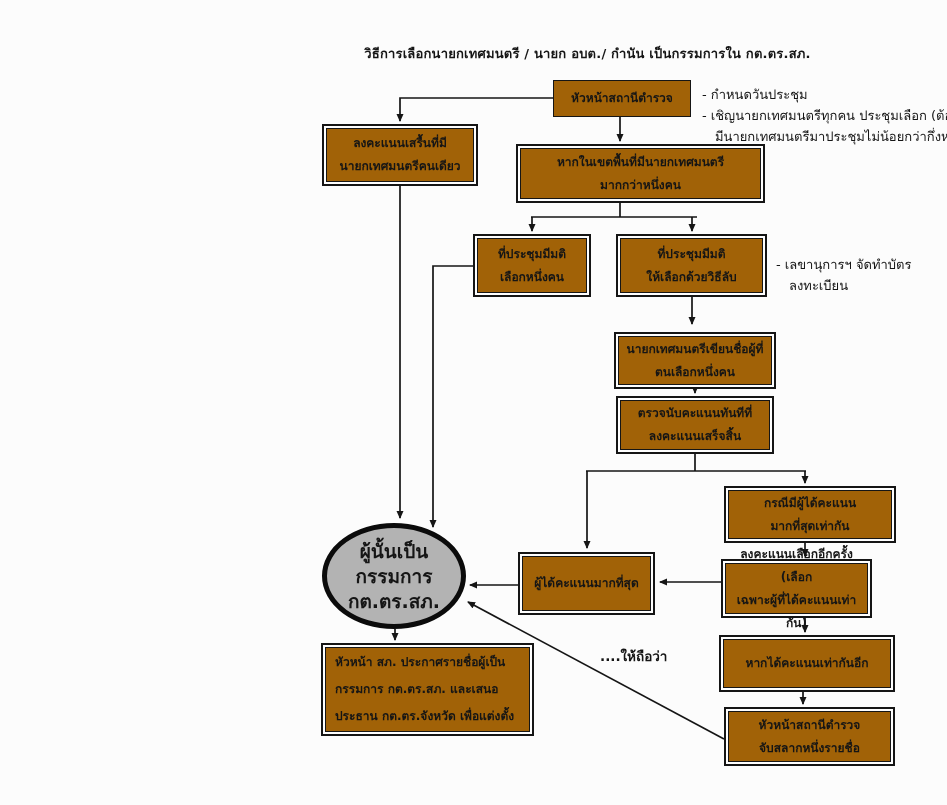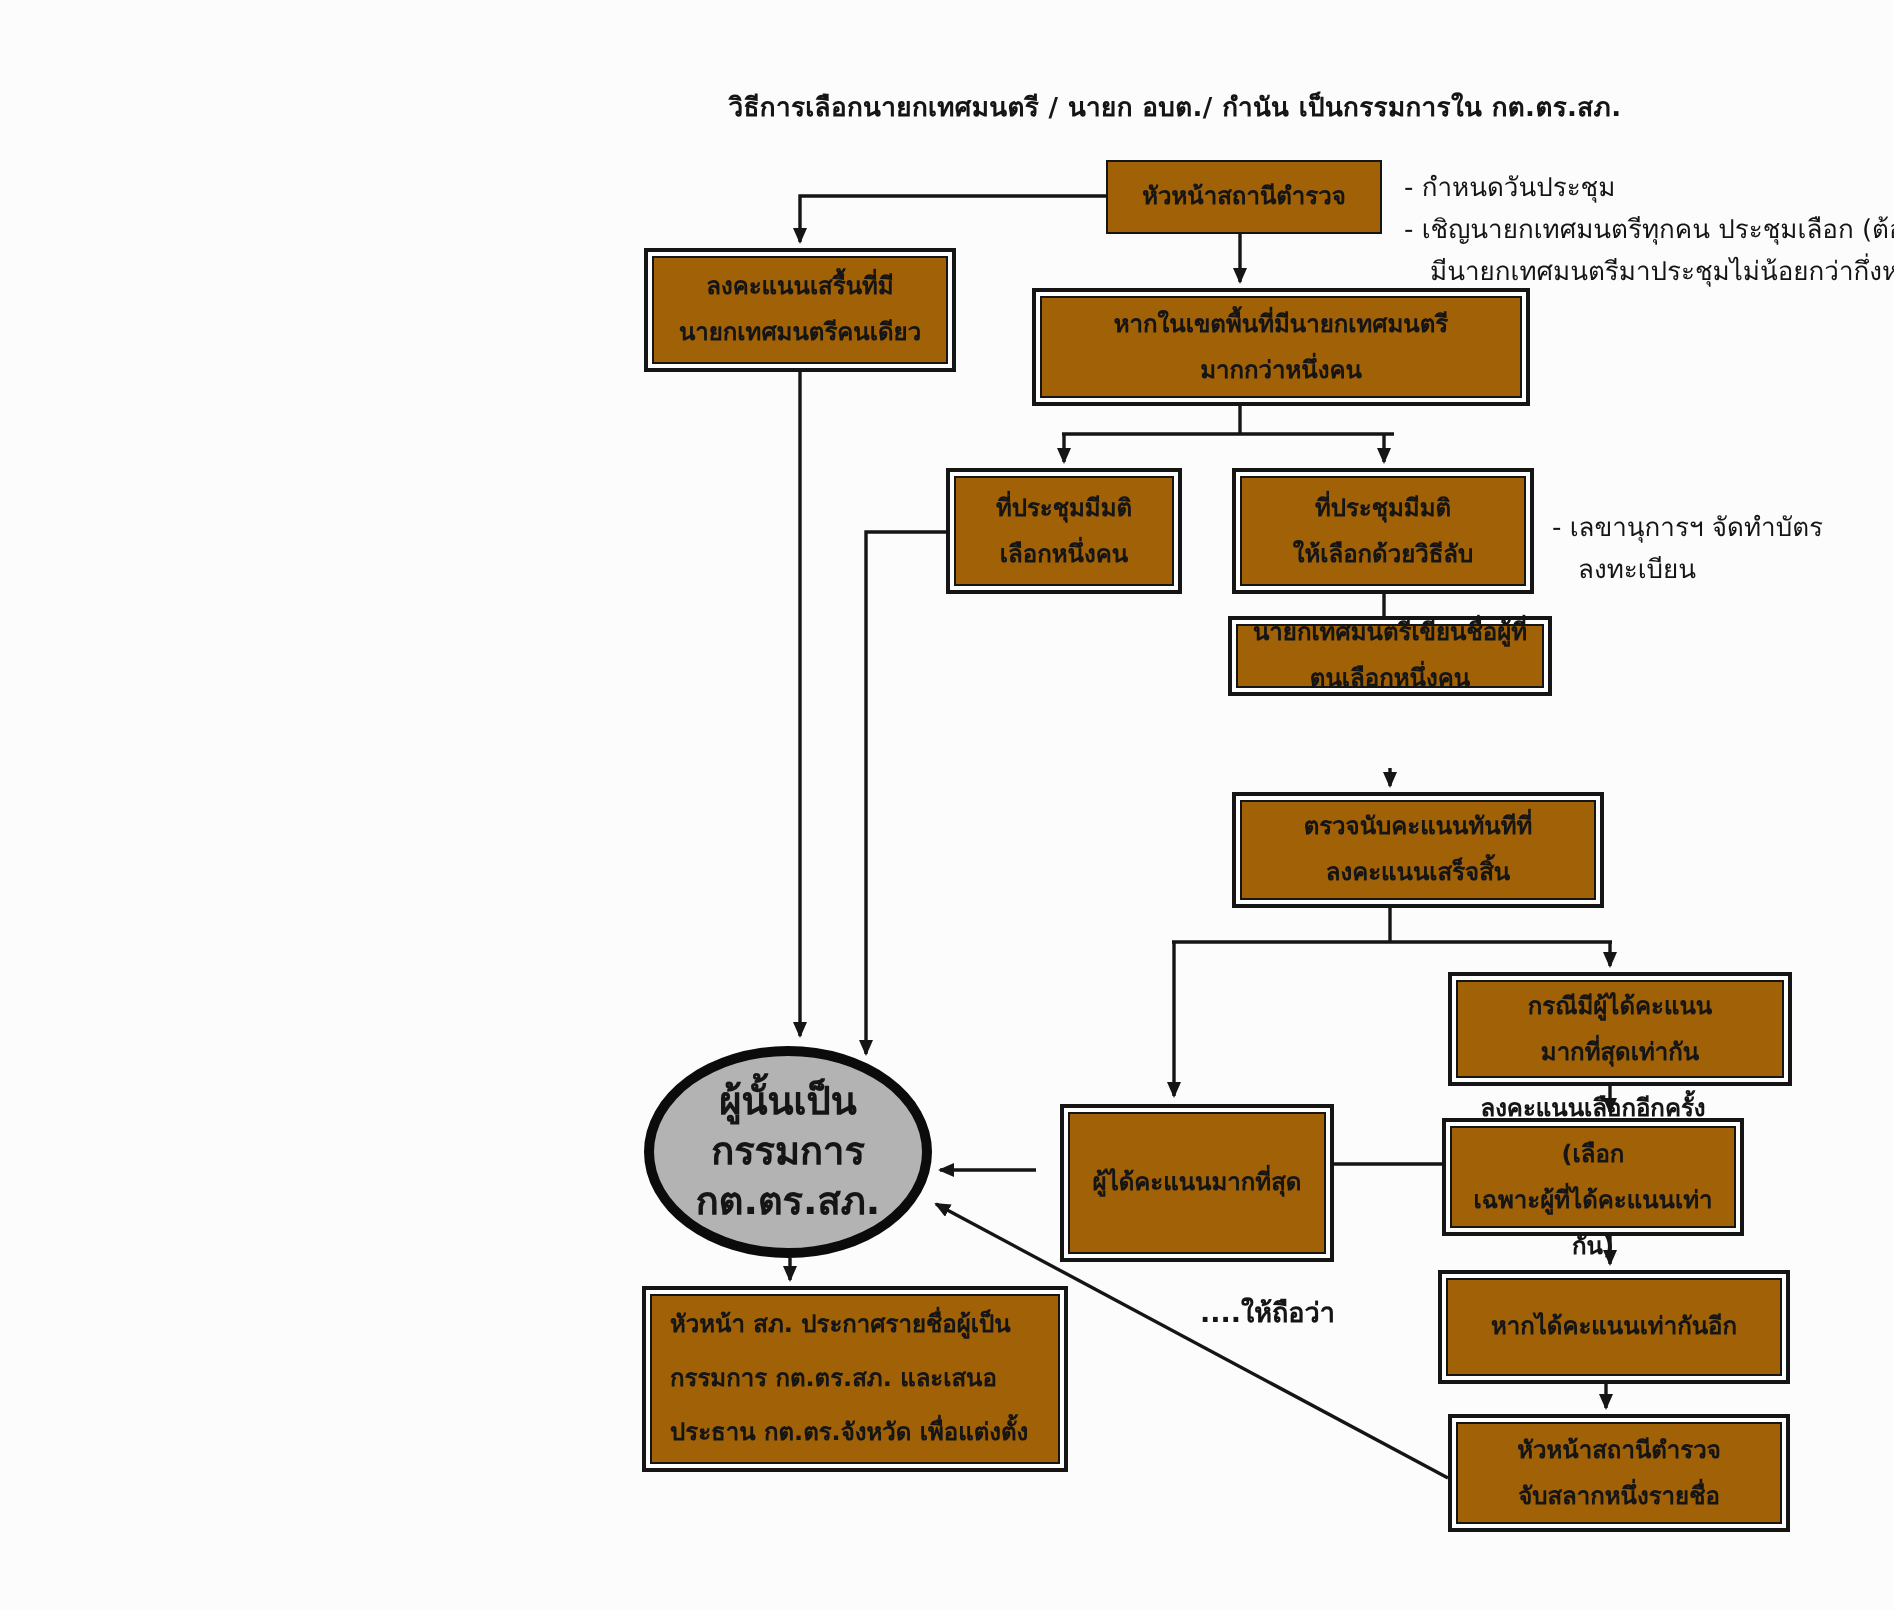--- a/index.html
+++ b/index.html
@@ -127,36 +127,36 @@
   <div class="node dbox" style="left:616px;top:234px;width:151px;height:63px">
     <div>ที่ประชุมมีมติ</div>
     <div>ให้เลือกด้วยวิธีลับ</div>
   </div>
 
   <div class="note" style="left:776px;top:254px">
     <div>- เลขานุการฯ จัดทำบัตร</div>
     <div class="indent">ลงทะเบียน</div>
   </div>
 
-  <div class="node dbox" style="left:614px;top:308px;width:162px;height:40px">
+  <div class="node dbox" style="left:614px;top:332px;width:162px;height:57px">
     <div>นายกเทศมนตรีเขียนชื่อผู้ที่</div>
     <div>ตนเลือกหนึ่งคน</div>
   </div>
 
-  <div class="node dbox" style="left:616px;top:396px;width:186px;height:58px">
+  <div class="node dbox" style="left:616px;top:396px;width:158px;height:58px">
     <div>ตรวจนับคะแนนทันทีที่</div>
     <div>ลงคะแนนเสร็จสิ้น</div>
   </div>
 
   <div class="node dbox" style="left:724px;top:486px;width:172px;height:57px">
     <div>กรณีมีผู้ได้คะแนน</div>
     <div>มากที่สุดเท่ากัน</div>
   </div>
 
-  <div class="node dbox" style="left:530px;top:552px;width:137px;height:79px">
+  <div class="node dbox" style="left:518px;top:552px;width:137px;height:63px">
     <div>ผู้ได้คะแนนมากที่สุด</div>
   </div>
 
   <div class="node dbox" style="left:721px;top:559px;width:151px;height:59px">
     <div>ลงคะแนนเลือกอีกครั้ง (เลือก</div>
     <div>เฉพาะผู้ที่ได้คะแนนเท่ากัน)</div>
   </div>
 
   <div class="node dbox" style="left:719px;top:635px;width:176px;height:57px">
     <div>หากได้คะแนนเท่ากันอีก</div>

